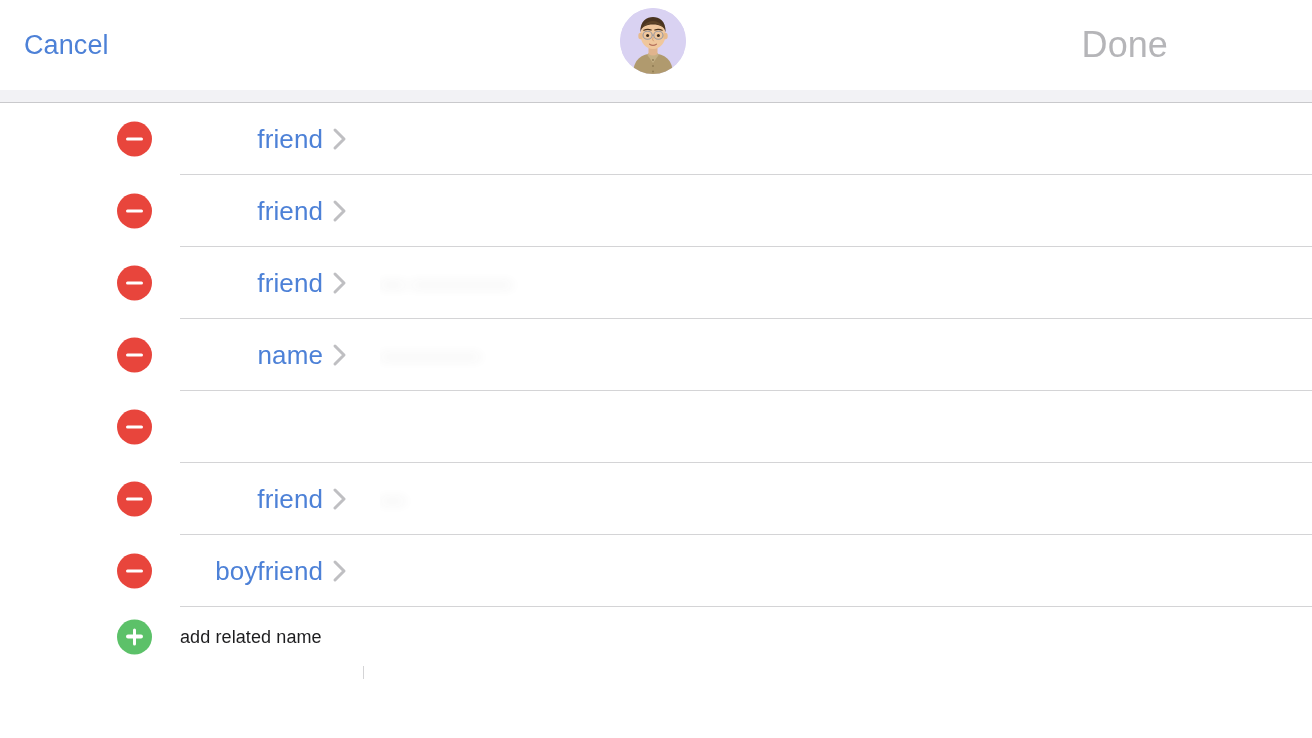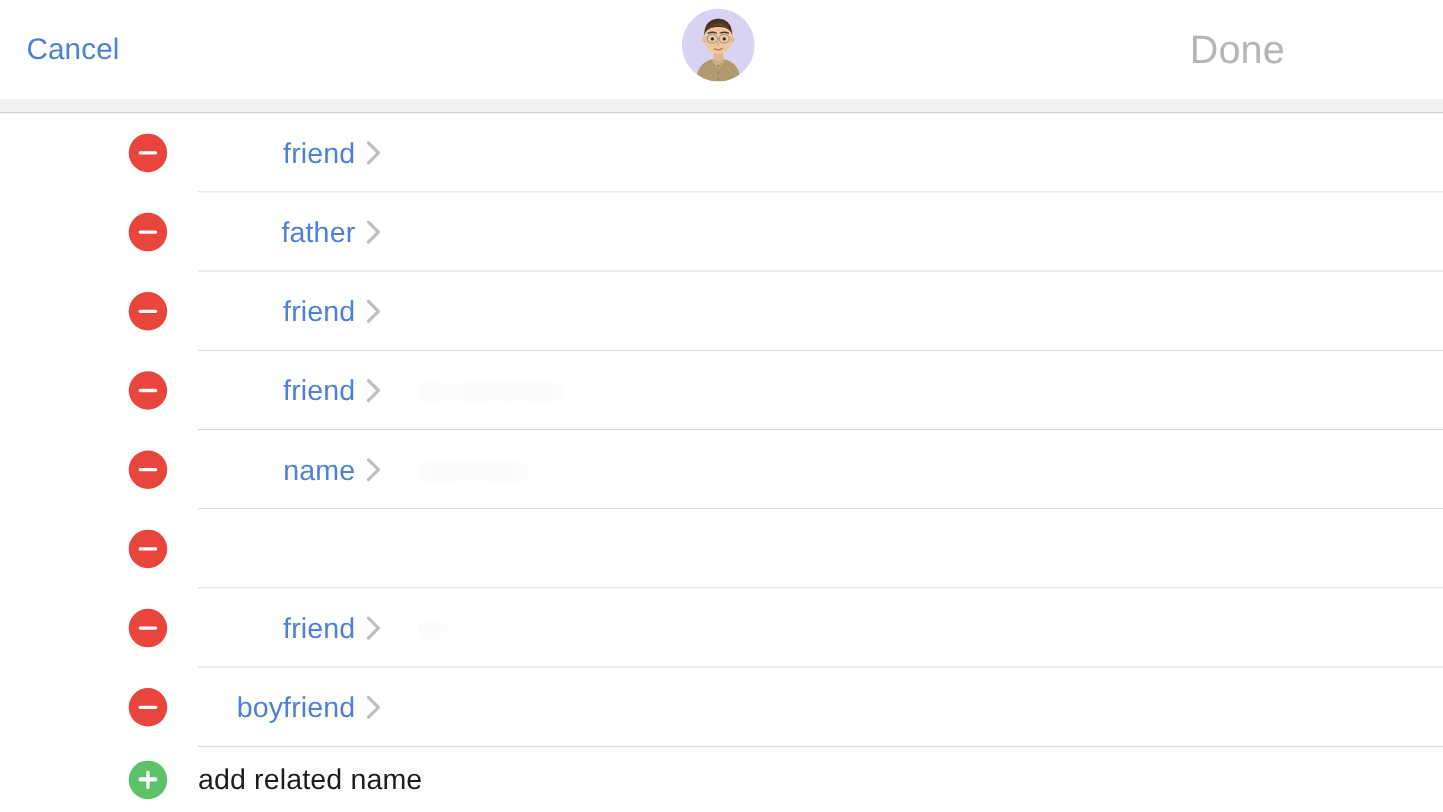--- a/index.html
+++ b/index.html
@@ -128,21 +128,21 @@
     width:35px; height:35px; border-radius:50%;
     background:#5cc169;
     border:none; cursor:pointer;
     display:flex; align-items:center; justify-content:center;
   }
   #add-button .plus-h { position:absolute; width:17px; height:3.5px; border-radius:2px; background:#ffffff; }
   #add-button .plus-v { position:absolute; width:3.5px; height:17px; border-radius:2px; background:#ffffff; }
   #add-label {
     position:absolute; left:180px; top:50%;
     transform:translateY(-50%);
-    font-size:26px; color:#1d1d1f; letter-spacing:0.1px;
+    font-size:18px; color:#1d1d1f; letter-spacing:0.1px;
   }
 </style>
 </head>
 <body>
 
 <div id="navbar">
   <button id="cancel-button">Cancel</button>
 
   <div id="avatar">
     <svg viewBox="0 0 66 66" xmlns="http://www.w3.org/2000/svg" aria-hidden="true">
@@ -185,37 +185,20 @@
 <div id="nav-separator"></div>
 
 <div id="list">
   <div id="v-divider" style="height: 576px;"></div>
 <div class="row">
       <button class="delete-btn">
         <span class="bar"></span>
       </button>
       <div class="label-cell">
         <span class="label-text">friend</span>
-        <span class="chev">
-          <svg width="16" height="26" viewBox="0 0 16 26">
-            <path d="M3 4 L12 13 L3 22" fill="none" stroke="#bfbfc2" stroke-width="3" stroke-linecap="round" stroke-linejoin="round"></path>
-          </svg>
-        </span>
-      </div>
-      <div class="value-cell">
-        <span class="value-text"></span>
-      </div>
-      <div class="row-right"></div>
-    </div>
-    <div class="row">
-      <button class="delete-btn">
-        <span class="bar"></span>
-      </button>
-      <div class="label-cell">
-        <span class="label-text">father</span>
         <span class="chev">
           <svg width="16" height="26" viewBox="0 0 16 26">
             <path d="M3 4 L12 13 L3 22" fill="none" stroke="#bfbfc2" stroke-width="3" stroke-linecap="round" stroke-linejoin="round"></path>
           </svg>
         </span>
       </div>
       <div class="value-cell">
         <span class="value-text"></span>
       </div>
       <div class="row-right"></div>

